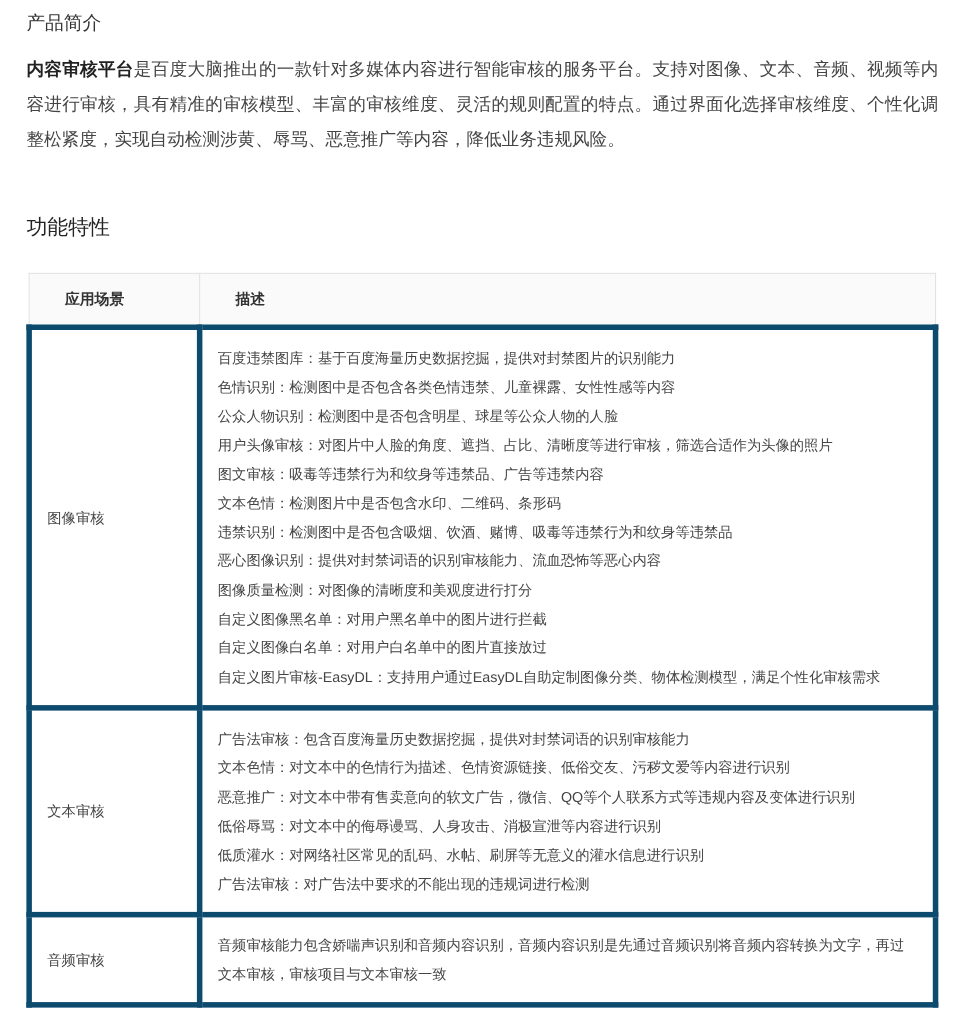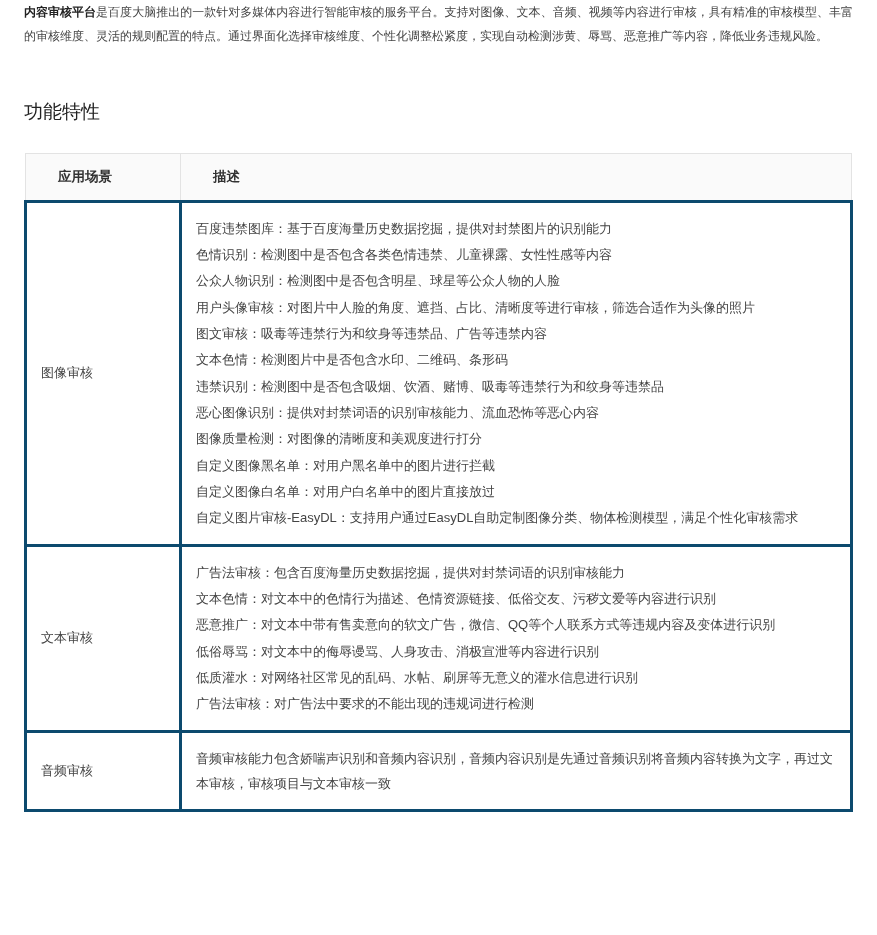--- a/index.html
+++ b/index.html
@@ -28,21 +28,21 @@
     margin: 8px 0 14px 0;
     padding: 0;
     line-height: 1.5;
   }
   h2.section-title.second {
     font-size: 19px;
     margin: 50px 0 26px 0;
     color: #222222;
   }
   .intro {
-    font-size: 12px;
+    font-size: 16px;
     line-height: 2.0;
     color: #444444;
     text-align: justify;
     margin: 0 0 16px 0;
   }
   .intro strong {
     font-weight: bold;
     color: #222222;
   }
   table.feature-table {
@@ -56,21 +56,21 @@
     background: #fafafa;
     font-weight: bold;
     font-size: 13.5px;
     color: #333333;
     text-align: left;
     padding: 14px 32px;
     border: 1px solid #e3e3e3;
     vertical-align: middle;
   }
   table.feature-table td {
-    border: 3px solid #0c4a6e;
+    border: 5px solid #0c4a6e;
     padding: 13px 14px;
     font-size: 13px;
     color: #444444;
     vertical-align: middle;
     line-height: 1.95;
   }
   td.scene-cell {
     width: 90px;
     text-align: left;
     vertical-align: middle;
@@ -84,20 +84,21 @@
   }
   .desc-list .desc-line + .desc-line {
     margin-top: 1px;
   }
 </style>
 </head>
 <body>
 
 <div class="page">
 
+  <h2 class="section-title">产品简介</h2>
 
   <p class="intro"><strong>内容审核平台</strong><span>是百度大脑推出的一款针对多媒体内容进行智能审核的服务平台。支持对图像、文本、音频、视频等内容进行审核，具有精准的审核模型、丰富的审核维度、灵活的规则配置的特点。通过界面化选择审核维度、个性化调整松紧度，实现自动检测涉黄、辱骂、恶意推广等内容，降低业务违规风险。</span></p>
 
   <h2 class="section-title second">功能特性</h2>
 
   <table class="feature-table">
     <thead>
       <tr>
         <th class="col-scene">应用场景</th>
         <th class="col-desc">描述</th>

